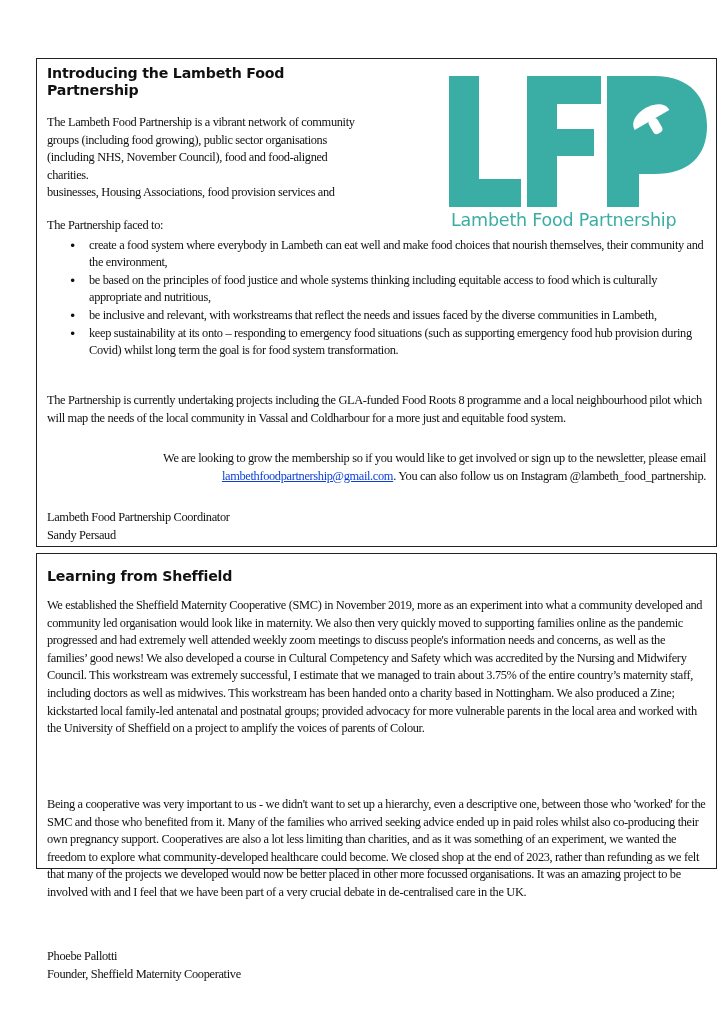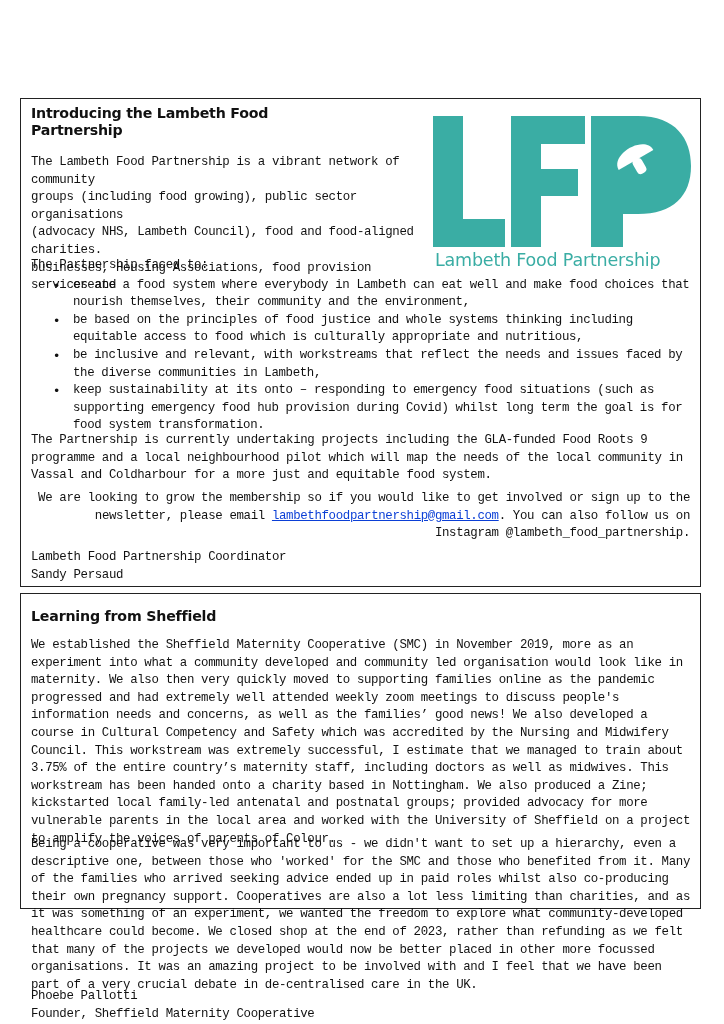--- a/index.html
+++ b/index.html
@@ -1,46 +1,46 @@
 <!DOCTYPE html>
 <html><head>
 <meta charset="utf-8">
 <style>
   html, body { margin:0; padding:0; background:#ffffff; }
   body { width:724px; height:1024px; position:relative; overflow:hidden;
          font-family:"DejaVu Sans", sans-serif; color:#111; }
-  .box { position:absolute; left:20px; width:681px; border:1.5px solid #222;
-         box-sizing:border-box;margin-top:40px; }
+  .box { position:absolute; left:36px; width:681px; border:1.5px solid #222;
+         box-sizing:border-box; }
   #box1 { top:58px; height:489px; }
   #box2 { top:553px; height:316px; }
   .inner { position:absolute; left:10px; right:10px; }
   h2 { margin:0; font-family:"DejaVu Sans", sans-serif; font-weight:bold;
        font-size:14.2px; line-height:17px; letter-spacing:-0.2px; color:#111; }
   p { margin:0; font-size:12.4px; line-height:17.6px; letter-spacing:-0.35px;
-      font-family:Liberation Mono, monospace; }
+      font-family:Liberation Serif, serif; }
   .tx { font-size:12.4px; line-height:17.6px; letter-spacing:-0.35px; }
   ul { margin:0; padding:0; list-style:none; }
   li { position:relative; padding-left:42px; }
   .bullet { position:absolute; left:22px; top:0; }
   a { color:#0b3fd6; text-decoration:underline; }
   .logo { position:absolute; left:412px; top:15px; width:262px; height:155px; }
 </style>
 </head>
 <body>
 
 <div id="box1" class="box">
   <div class="inner" style="top:6px; width:400px;">
     <h2>Introducing the Lambeth Food</h2>
     <h2>Partnership</h2>
   </div>
 
   <div class="inner" style="top:55px; width:400px;">
     <p>The Lambeth Food Partnership is a vibrant network of community</p>
     <p>groups (including food growing), public sector organisations</p>
-    <p>(advocacy NHS, Lambeth Council), food and food-aligned</p>
+    <p>(including NHS, November Council), food and food-aligned</p>
     <p>charities.</p>
     <p>businesses, Housing Associations, food provision services and</p>
   </div>
 
   <svg class="logo" viewBox="0 0 262 155">
     <g fill="#3aada4">
 
       <path d="M0 2 H30 V105 H72 V133 H0 Z"></path>
 
       <path d="M78 2 H152 V30 H108 V55 H145 V82 H108 V133 H78 Z"></path>
@@ -70,21 +70,21 @@
           <p>be inclusive and relevant, with workstreams that reflect the needs and issues faced by the diverse communities in Lambeth,</p>
         </li>
       <li>
           <span class="bullet tx">•</span>
           <p>keep sustainability at its onto – responding to emergency food situations (such as supporting emergency food hub provision during Covid) whilst long term the goal is for food system transformation.</p>
         </li>
     </ul>
   </div>
 
   <div class="inner" style="top:333px;">
-    <p>The Partnership is currently undertaking projects including the GLA-funded Food Roots 9 programme and a local neighbourhood pilot which will map the needs of the local community in Vassal and Coldharbour for a more just and equitable food system.</p>
+    <p>The Partnership is currently undertaking projects including the GLA-funded Food Roots 8 programme and a local neighbourhood pilot which will map the needs of the local community in Vassal and Coldharbour for a more just and equitable food system.</p>
   </div>
 
   <div class="inner" style="top:391px;text-align:right;">
     <p><span>We are looking to grow the membership so if you would like to get involved or sign up to the newsletter, please email </span><a href="#">lambethfoodpartnership@gmail.com</a><span>. You can also follow us on Instagram @lambeth_food_partnership.</span></p>
   </div>
 
   <div class="inner" style="top:450px;">
     <p>Lambeth Food Partnership Coordinator</p>
     <p>Sandy Persaud</p>
   </div>

